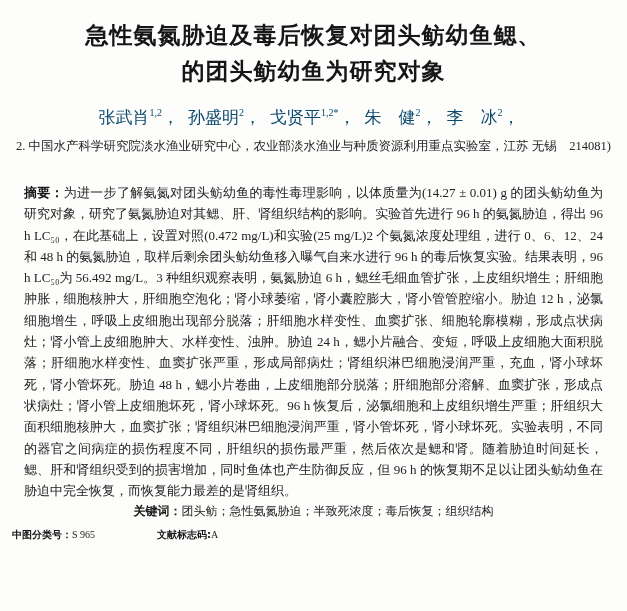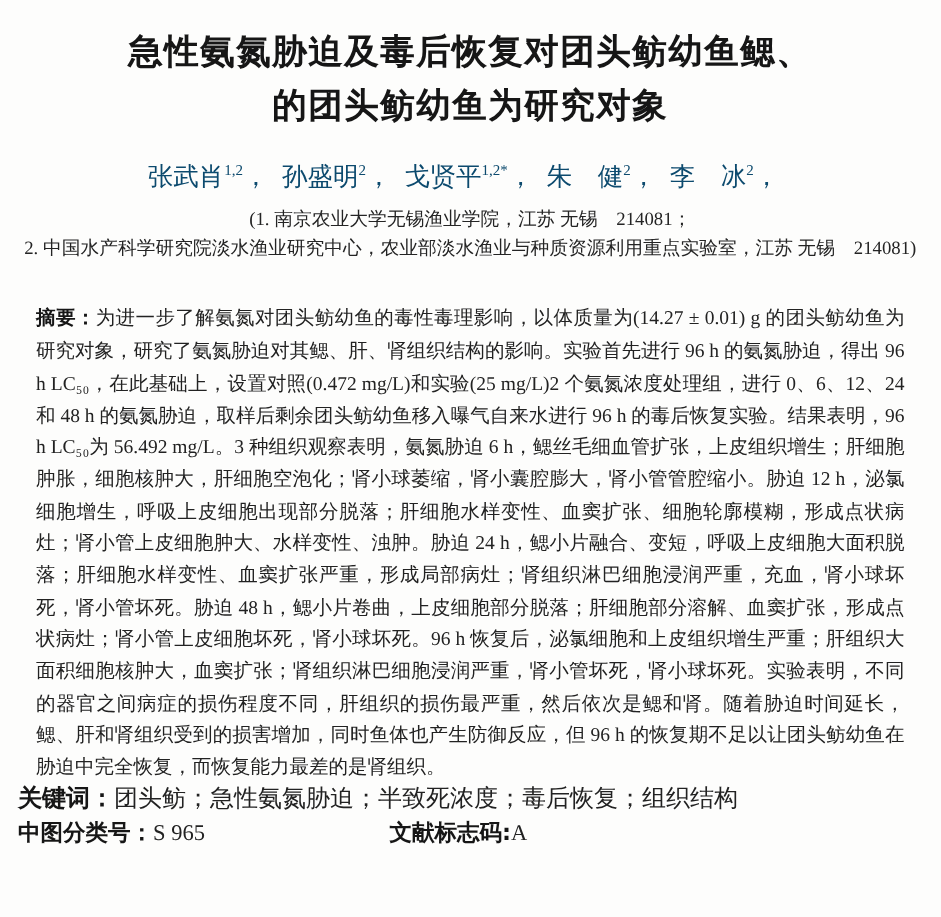--- a/index.html
+++ b/index.html
@@ -13,21 +13,21 @@
     overflow: hidden;
     color: #1e1e1e;
     font-family: "Liberation Serif", serif;
   }
   .page {
     padding: 0 12px;
   }
   .title {
     margin: 18px 6px 14px;
     text-align: center;
-    font-family: Liberation Mono, monospace;
+    font-family: Liberation Serif, serif;
     font-weight: bold;
     font-size: 23px;
     line-height: 36px;
     letter-spacing: 1px;
     color: #161616;
   }
   .authors {
     margin-top: 10px;
     text-align: center;
     font-size: 17px;
@@ -54,53 +54,52 @@
     text-align: justify;
     color: #222;
   }
   .bold-label {
     font-family: "DejaVu Sans", sans-serif;
     font-weight: bold;
     color: #161616;
   }
   .kw {
     margin: 0;
-    font-size: 16px;
+    font-size: 12px;
     line-height: 21.5px;
     color: #222;
+    text-align: center;
   }
   .cls {
     margin-top: 1px;
-    font-size: 15px;
+    font-size: 10px;
     line-height: 21.5px;
     display: flex;
     align-items: baseline;
     color: #222;
-    gap: 24px;
   }
-  .cls .group2 { margin-left: 99px; }
+  .cls .group2 { margin-left: 62px; }
 </style>
 </head>
 <body>
 
 <div class="page">
 
   <h1 class="title">
     <span>急性氨氮胁迫及毒后恢复对团头鲂幼鱼鳃、</span><br>
     <span>的团头鲂幼鱼为研究对象</span>
   </h1>
 
   <div class="authors">
     <div>
       <span class="author"><span>张武肖</span><sup>1,2</sup><span class="sep">，</span></span><span class="author"><span>孙盛明</span><sup>2</sup><span class="sep">，</span></span><span class="author"><span>戈贤平</span><sup>1,2*</sup><span class="sep">，</span></span><span class="author"><span>朱　健</span><sup>2</sup><span class="sep">，</span></span><span class="author"><span>李　冰</span><sup>2</sup><span class="sep">，</span></span>
     </div>
   </div>
 
   <div class="affils">
-    <div>(1. 南京农业大学无锡渔业学院，江苏 无锡　214081；</div>
     <div>2. 中国水产科学研究院淡水渔业研究中心，农业部淡水渔业与种质资源利用重点实验室，江苏 无锡　214081)</div>
   </div>
 
   <p class="abstract"><span class="bold-label">摘要：</span><span>为进一步了解氨氮对团头鲂幼鱼的毒性毒理影响，以体质量为(14.27 ± 0.01) g 的团头鲂幼鱼为研究对象，研究了氨氮胁迫对其鳃、肝、肾组织结构的影响。实验首先进行 96 h 的氨氮胁迫，得出 96 h LC₅₀，在此基础上，设置对照(0.472 mg/L)和实验(25 mg/L)2 个氨氮浓度处理组，进行 0、6、12、24 和 48 h 的氨氮胁迫，取样后剩余团头鲂幼鱼移入曝气自来水进行 96 h 的毒后恢复实验。结果表明，96 h LC₅₀为 56.492 mg/L。3 种组织观察表明，氨氮胁迫 6 h，鳃丝毛细血管扩张，上皮组织增生；肝细胞肿胀，细胞核肿大，肝细胞空泡化；肾小球萎缩，肾小囊腔膨大，肾小管管腔缩小。胁迫 12 h，泌氯细胞增生，呼吸上皮细胞出现部分脱落；肝细胞水样变性、血窦扩张、细胞轮廓模糊，形成点状病灶；肾小管上皮细胞肿大、水样变性、浊肿。胁迫 24 h，鳃小片融合、变短，呼吸上皮细胞大面积脱落；肝细胞水样变性、血窦扩张严重，形成局部病灶；肾组织淋巴细胞浸润严重，充血，肾小球坏死，肾小管坏死。胁迫 48 h，鳃小片卷曲，上皮细胞部分脱落；肝细胞部分溶解、血窦扩张，形成点状病灶；肾小管上皮细胞坏死，肾小球坏死。96 h 恢复后，泌氯细胞和上皮组织增生严重；肝组织大面积细胞核肿大，血窦扩张；肾组织淋巴细胞浸润严重，肾小管坏死，肾小球坏死。实验表明，不同的器官之间病症的损伤程度不同，肝组织的损伤最严重，然后依次是鳃和肾。随着胁迫时间延长，鳃、肝和肾组织受到的损害增加，同时鱼体也产生防御反应，但 96 h 的恢复期不足以让团头鲂幼鱼在胁迫中完全恢复，而恢复能力最差的是肾组织。</span></p>
 
   <p class="kw"><span class="bold-label">关键词：</span><span>团头鲂；急性氨氮胁迫；半致死浓度；毒后恢复；组织结构</span></p>
 
   <div class="cls">
     <span class="group1"><span class="bold-label">中图分类号：</span><span>S 965</span></span>
     <span class="group2"><span class="bold-label">文献标志码:</span><span>A</span></span>

